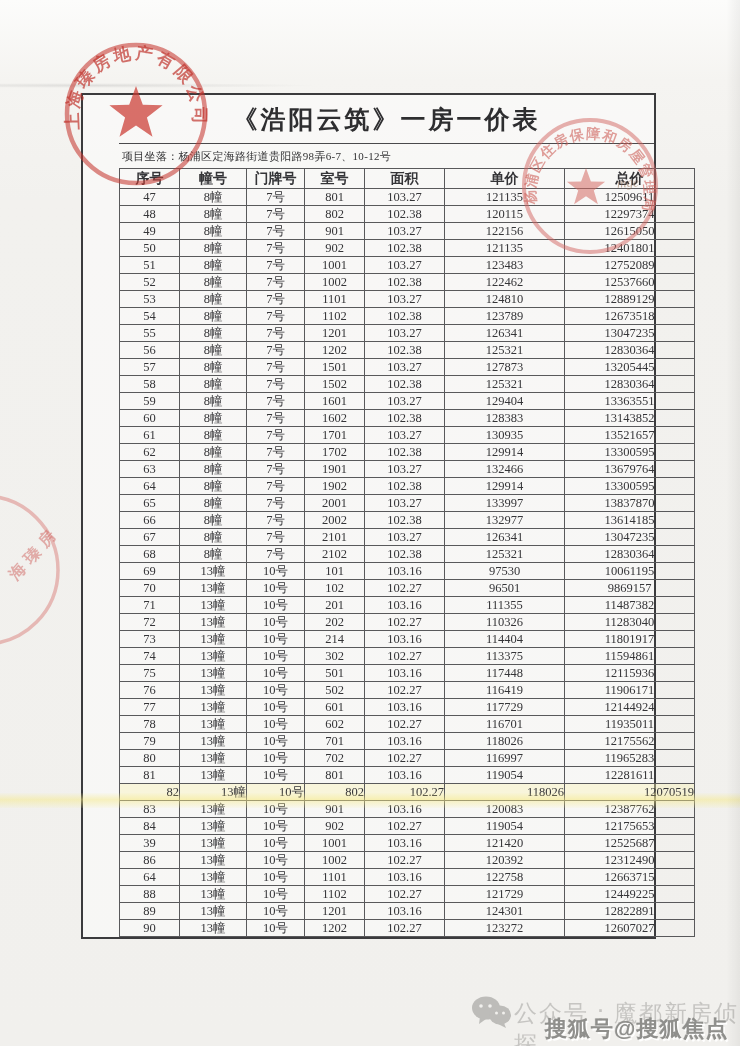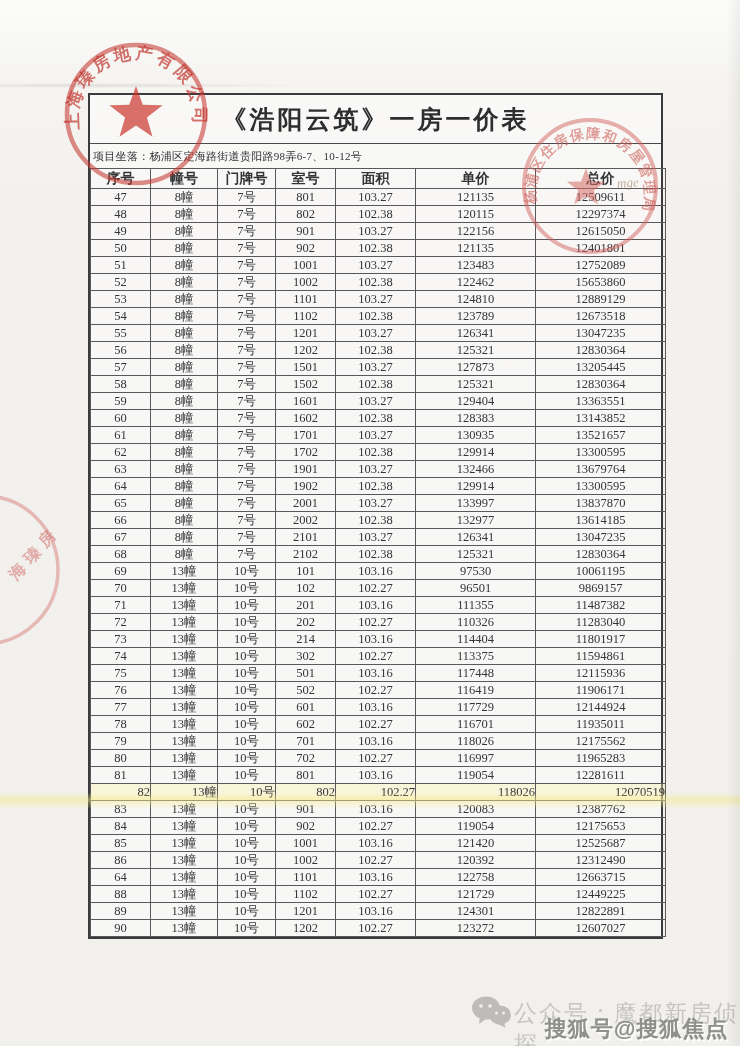--- a/index.html
+++ b/index.html
@@ -11,22 +11,22 @@
   }
   .page::after {
     content:""; position:absolute; right:0; top:0; width:14px; height:100%;
     background:linear-gradient(to right, rgba(0,0,0,0), rgba(0,0,0,0.05)); pointer-events:none;
   }
   .fold-smudge {
     position:absolute; left:0; top:83px; width:320px; height:5px;
     background:radial-gradient(ellipse at 30% 50%, rgba(120,120,120,0.18), rgba(120,120,120,0) 70%);
   }
   .sheet {
-    position:absolute; left:88px; top:93px; width:575px;
-    border:2px solid #3b3b3d; background:rgba(255,255,255,0.45);
+    position:absolute; left:81px; top:93px; width:575px;
+    border:2px solid #3b3b3d; background:rgba(255,255,255,0.45);padding-left:36px;
   }
   .title-row {
     height:48px; display:flex; align-items:center; justify-content:center;
     font-size:25px; font-weight:bold; letter-spacing:3px; color:#2e2e30;
   }
   .loc-row {
     height:25px; border-top:1px solid #4a4a4c; display:flex; align-items:center;
     font-size:11px; font-weight:400; color:#323234; padding-left:3px; letter-spacing:0.3px;
   }
   table.price { width:100%; border-collapse:collapse; table-layout:fixed; }
@@ -137,21 +137,21 @@
             <td>123483</td>
             <td>12752089</td>
           </tr>
           <tr>
             <td>52</td>
             <td>8幢</td>
             <td>7号</td>
             <td>1002</td>
             <td>102.38</td>
             <td>122462</td>
-            <td>15653860</td>
+            <td>12537660</td>
           </tr>
           <tr>
             <td>53</td>
             <td>8幢</td>
             <td>7号</td>
             <td>1101</td>
             <td>103.27</td>
             <td>124810</td>
             <td>12889129</td>
           </tr>
@@ -428,21 +428,21 @@
           <tr>
             <td>84</td>
             <td>13幢</td>
             <td>10号</td>
             <td>902</td>
             <td>102.27</td>
             <td>119054</td>
             <td>12175653</td>
           </tr>
           <tr>
-            <td>85</td>
+            <td>39</td>
             <td>13幢</td>
             <td>10号</td>
             <td>1001</td>
             <td>103.16</td>
             <td>121420</td>
             <td>12525687</td>
           </tr>
           <tr>
             <td>86</td>
             <td>13幢</td>

